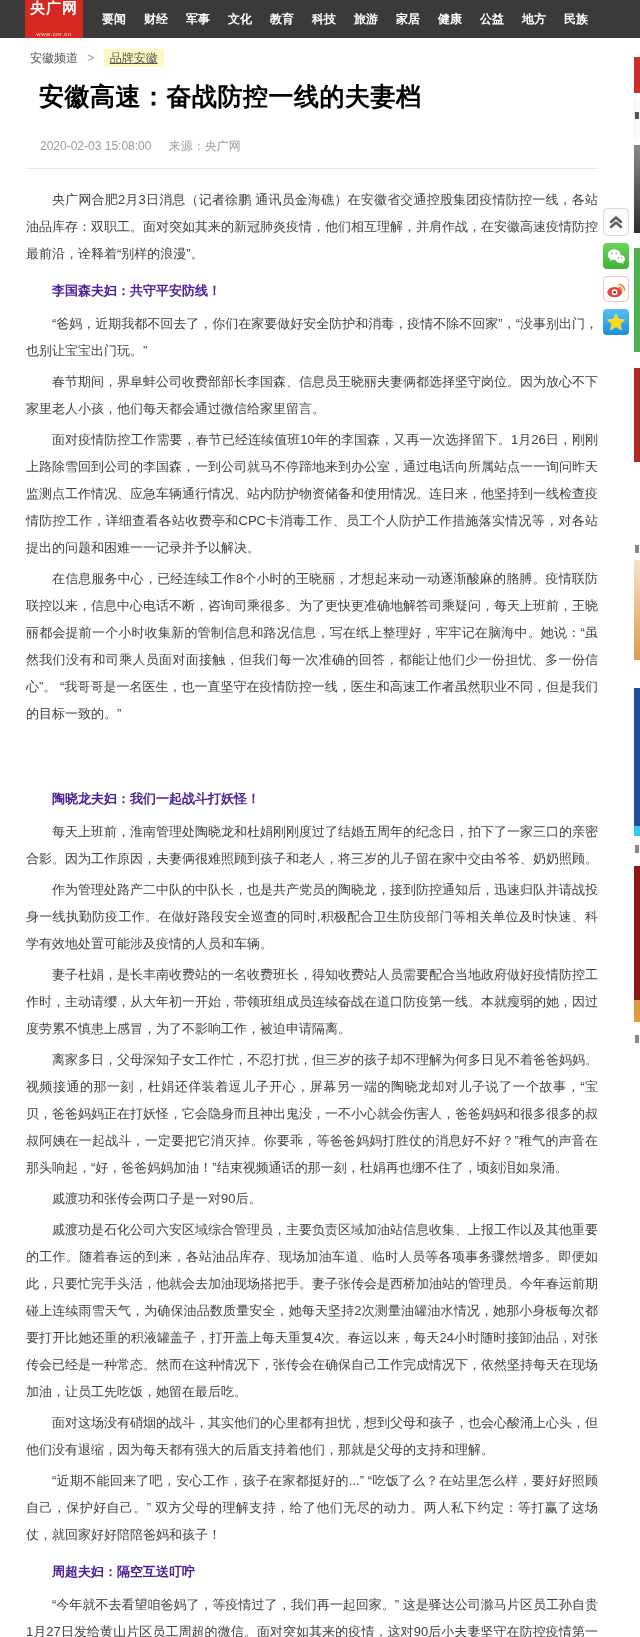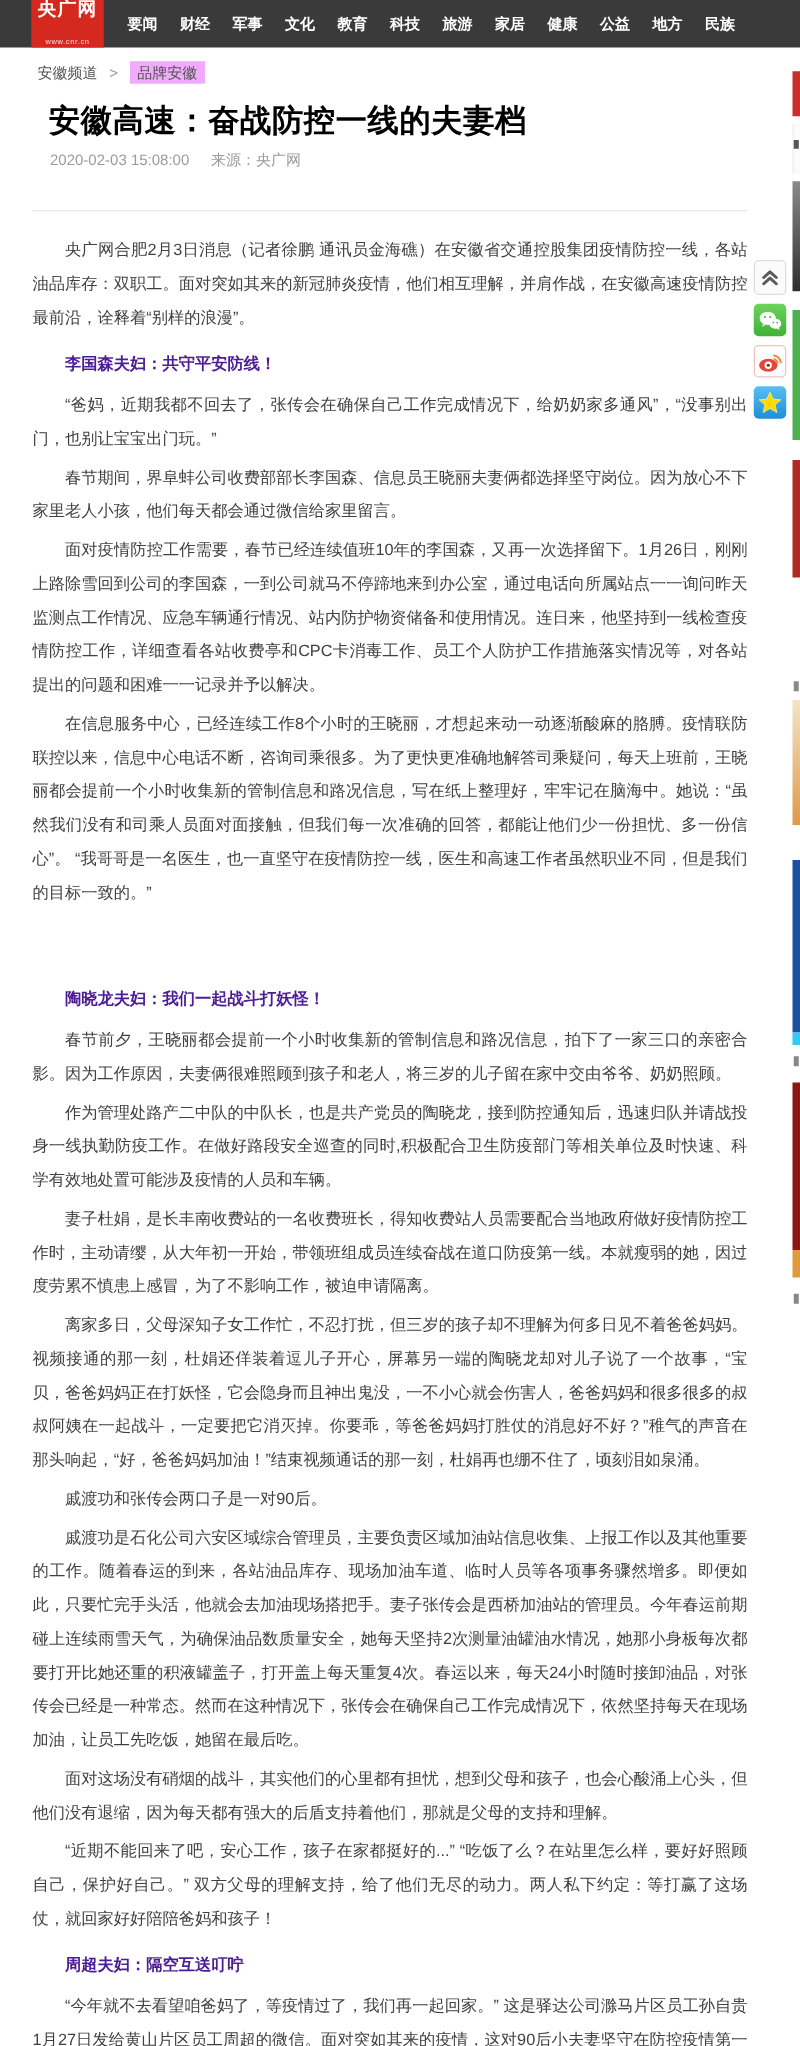--- a/index.html
+++ b/index.html
@@ -11,23 +11,23 @@
   .logo { margin-left:25px; width:58px; height:38px; background:#d5281e; color:#fff; display:flex; flex-direction:column; align-items:center; justify-content:space-between; cursor:pointer; }
   .logo-cn { font-size:15px; font-weight:bold; letter-spacing:1px; line-height:16px; }
   .logo-sub { font-size:6px; line-height:7px; color:rgba(255,255,255,.85); letter-spacing:.5px; }
   .nav { display:flex; margin-left:10px; }
   .nav-item { color:#fff; font-size:12px; font-weight:bold; line-height:38px; padding:0 9px; cursor:pointer; white-space:nowrap; }
 
   
   .breadcrumb { position:absolute; top:50px; left:30px; font-size:12px; color:#555; }
   .breadcrumb .bc-link { cursor:pointer; }
   .breadcrumb .bc-sep { margin:0 6px; color:#999; }
-  .breadcrumb .bc-current { background:#f0abfc; padding:2px 6px; cursor:pointer; }
+  .breadcrumb .bc-current { background:#fef9c3; padding:2px 6px; cursor:pointer;text-decoration:underline; }
   .title { position:absolute; top:80px; left:39px; width:560px; font-size:25px; font-weight:bold; color:#000000; letter-spacing:.5px; }
-  .meta { position:absolute; top:120px; left:40px; font-size:12px; color:#9b9b9b; }
+  .meta { position:absolute; top:138px; left:40px; font-size:12px; color:#9b9b9b; }
   .meta span { margin-right:14px; }
   .divider { position:absolute; top:168px; left:26px; width:572px; border-top:1px solid #e8e8e8; }
 
   
   .article { position:absolute; top:186px; left:26px; width:572px; font-size:13px; line-height:27px; color:#404040; text-align:justify; }
   .article .p { text-indent:2em; margin-bottom:4px; }
   .article .h { text-indent:2em; font-weight:bold; color:#4c1d95; margin:10px 0 6px 0; }
   .article .gap { margin-top:58px; }
 
   
@@ -90,26 +90,26 @@
   <h1 class="title">安徽高速：奋战防控一线的夫妻档</h1>
   <div class="meta">
     <span>2020-02-03 15:08:00</span>
     <span>来源：央广网</span>
   </div>
   <div class="divider"></div>
 
   <div class="article">
     <div class="p">央广网合肥2月3日消息（记者徐鹏 通讯员金海礁）在安徽省交通控股集团疫情防控一线，各站油品库存：双职工。面对突如其来的新冠肺炎疫情，他们相互理解，并肩作战，在安徽高速疫情防控最前沿，诠释着“别样的浪漫”。</div>
     <div class="h">李国森夫妇：共守平安防线！</div>
-    <div class="p">“爸妈，近期我都不回去了，张传会在确保自己工作完成情况下，给奶奶家多通风”，“没事别出门，也别让宝宝出门玩。”</div>
+    <div class="p">“爸妈，近期我都不回去了，你们在家要做好安全防护和消毒，疫情不除不回家”，“没事别出门，也别让宝宝出门玩。”</div>
     <div class="p">春节期间，界阜蚌公司收费部部长李国森、信息员王晓丽夫妻俩都选择坚守岗位。因为放心不下家里老人小孩，他们每天都会通过微信给家里留言。</div>
     <div class="p">面对疫情防控工作需要，春节已经连续值班10年的李国森，又再一次选择留下。1月26日，刚刚上路除雪回到公司的李国森，一到公司就马不停蹄地来到办公室，通过电话向所属站点一一询问昨天监测点工作情况、应急车辆通行情况、站内防护物资储备和使用情况。连日来，他坚持到一线检查疫情防控工作，详细查看各站收费亭和CPC卡消毒工作、员工个人防护工作措施落实情况等，对各站提出的问题和困难一一记录并予以解决。</div>
     <div class="p">在信息服务中心，已经连续工作8个小时的王晓丽，才想起来动一动逐渐酸麻的胳膊。疫情联防联控以来，信息中心电话不断，咨询司乘很多。为了更快更准确地解答司乘疑问，每天上班前，王晓丽都会提前一个小时收集新的管制信息和路况信息，写在纸上整理好，牢牢记在脑海中。她说：“虽然我们没有和司乘人员面对面接触，但我们每一次准确的回答，都能让他们少一份担忧、多一份信心”。 “我哥哥是一名医生，也一直坚守在疫情防控一线，医生和高速工作者虽然职业不同，但是我们的目标一致的。”</div>
     <div class="h gap">陶晓龙夫妇：我们一起战斗打妖怪！</div>
-    <div class="p">春节前夕，王晓丽都会提前一个小时收集新的管制信息和路况信息，拍下了一家三口的亲密合影。因为工作原因，夫妻俩很难照顾到孩子和老人，将三岁的儿子留在家中交由爷爷、奶奶照顾。</div>
+    <div class="p">每天上班前，淮南管理处陶晓龙和杜娟刚刚度过了结婚五周年的纪念日，拍下了一家三口的亲密合影。因为工作原因，夫妻俩很难照顾到孩子和老人，将三岁的儿子留在家中交由爷爷、奶奶照顾。</div>
     <div class="p">作为管理处路产二中队的中队长，也是共产党员的陶晓龙，接到防控通知后，迅速归队并请战投身一线执勤防疫工作。在做好路段安全巡查的同时,积极配合卫生防疫部门等相关单位及时快速、科学有效地处置可能涉及疫情的人员和车辆。</div>
     <div class="p">妻子杜娟，是长丰南收费站的一名收费班长，得知收费站人员需要配合当地政府做好疫情防控工作时，主动请缨，从大年初一开始，带领班组成员连续奋战在道口防疫第一线。本就瘦弱的她，因过度劳累不慎患上感冒，为了不影响工作，被迫申请隔离。</div>
     <div class="p">离家多日，父母深知子女工作忙，不忍打扰，但三岁的孩子却不理解为何多日见不着爸爸妈妈。视频接通的那一刻，杜娟还佯装着逗儿子开心，屏幕另一端的陶晓龙却对儿子说了一个故事，“宝贝，爸爸妈妈正在打妖怪，它会隐身而且神出鬼没，一不小心就会伤害人，爸爸妈妈和很多很多的叔叔阿姨在一起战斗，一定要把它消灭掉。你要乖，等爸爸妈妈打胜仗的消息好不好？”稚气的声音在那头响起，“好，爸爸妈妈加油！”结束视频通话的那一刻，杜娟再也绷不住了，顷刻泪如泉涌。</div>
     <div class="p">戚渡功和张传会两口子是一对90后。</div>
     <div class="p">戚渡功是石化公司六安区域综合管理员，主要负责区域加油站信息收集、上报工作以及其他重要的工作。随着春运的到来，各站油品库存、现场加油车道、临时人员等各项事务骤然增多。即便如此，只要忙完手头活，他就会去加油现场搭把手。妻子张传会是西桥加油站的管理员。今年春运前期碰上连续雨雪天气，为确保油品数质量安全，她每天坚持2次测量油罐油水情况，她那小身板每次都要打开比她还重的积液罐盖子，打开盖上每天重复4次。春运以来，每天24小时随时接卸油品，对张传会已经是一种常态。然而在这种情况下，张传会在确保自己工作完成情况下，依然坚持每天在现场加油，让员工先吃饭，她留在最后吃。</div>
     <div class="p">面对这场没有硝烟的战斗，其实他们的心里都有担忧，想到父母和孩子，也会心酸涌上心头，但他们没有退缩，因为每天都有强大的后盾支持着他们，那就是父母的支持和理解。</div>
     <div class="p">“近期不能回来了吧，安心工作，孩子在家都挺好的...” “吃饭了么？在站里怎么样，要好好照顾自己，保护好自己。” 双方父母的理解支持，给了他们无尽的动力。两人私下约定：等打赢了这场仗，就回家好好陪陪爸妈和孩子！</div>
     <div class="h">周超夫妇：隔空互送叮咛</div>
     <div class="p">“今年就不去看望咱爸妈了，等疫情过了，我们再一起回家。” 这是驿达公司滁马片区员工孙自贵1月27日发给黄山片区员工周超的微信。面对突如其来的疫情，这对90后小夫妻坚守在防控疫情第一线。</div>
 

